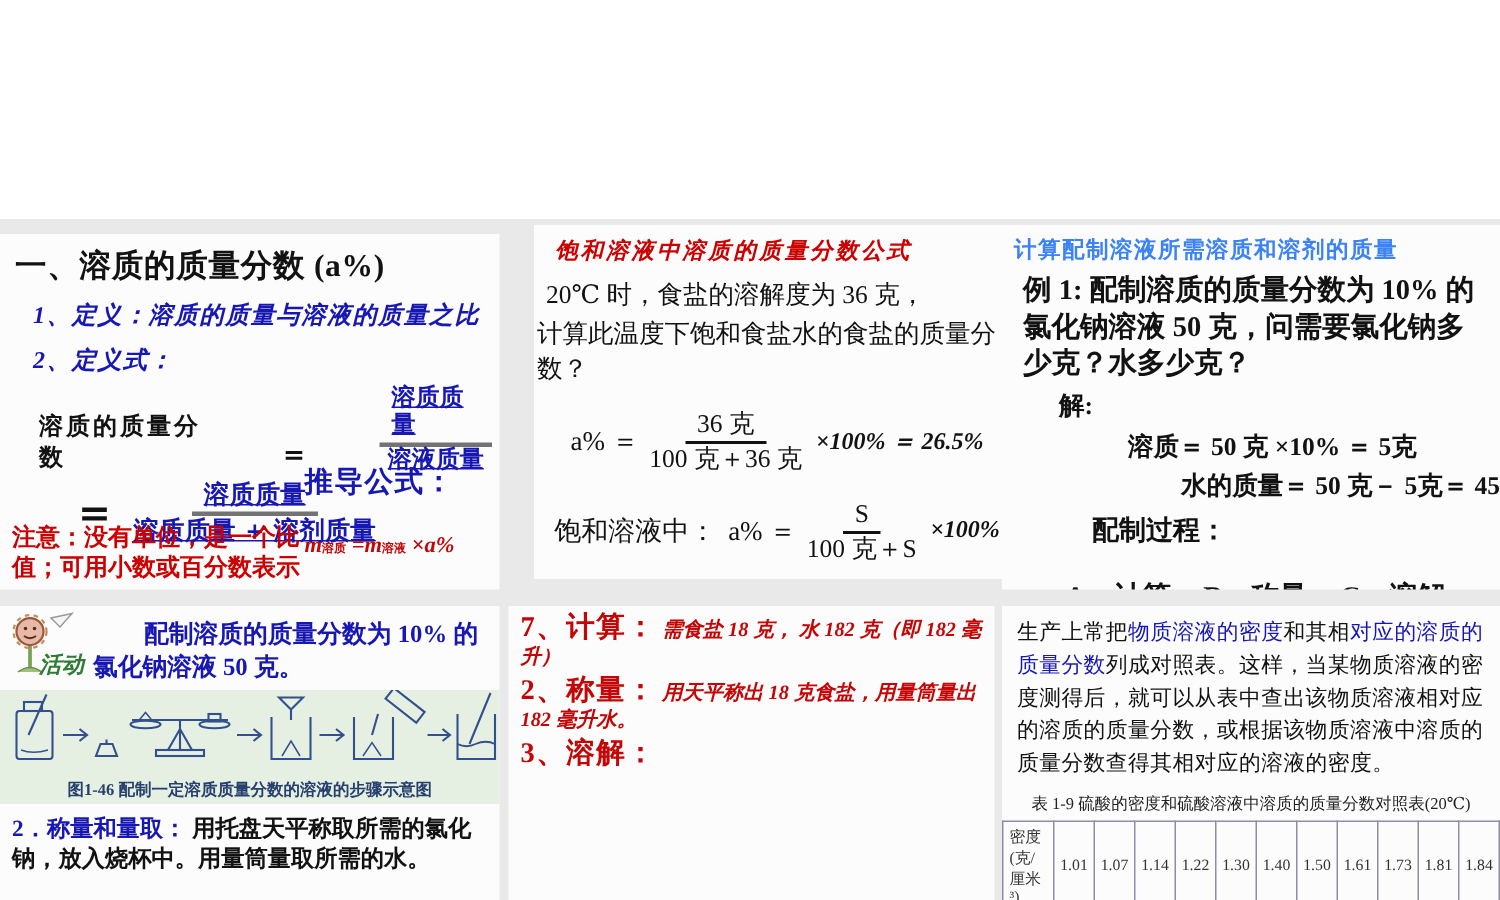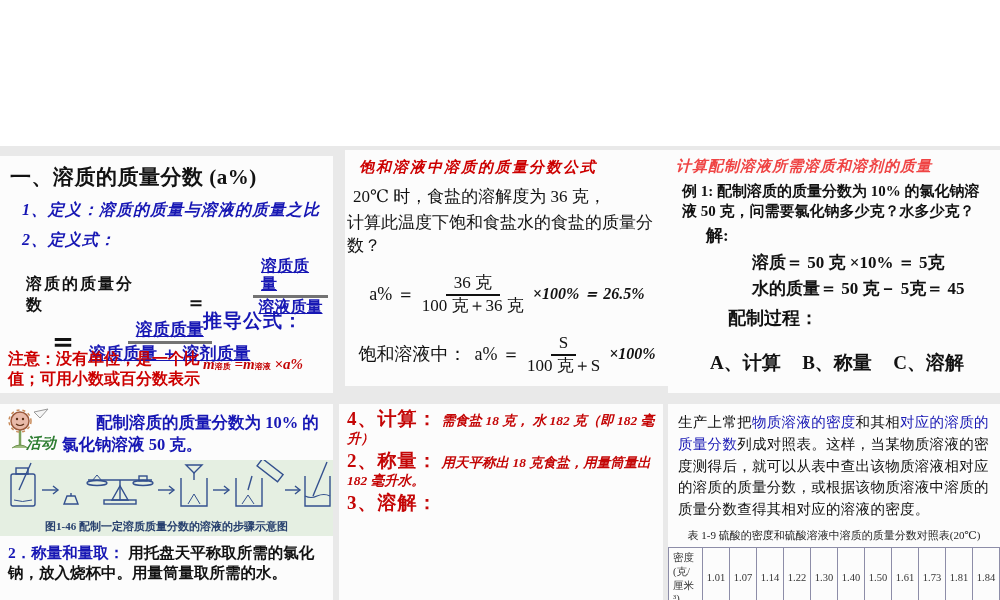--- a/index.html
+++ b/index.html
@@ -1,21 +1,21 @@
 <!DOCTYPE html>
 <html><head>
 <meta charset="utf-8">
 <style>
   html,body{margin:0;padding:0;}
   body{font-family:"Liberation Serif","DejaVu Serif",serif;}
   .canvas{position:relative;width:1000px;height:600px;background:#ffffff;overflow:hidden;}
   .board{position:absolute;left:0;top:146px;width:1000px;height:454px;background:#e9e9e9;}
   .panel{position:absolute;background:#fcfcfc;overflow:hidden;color:#121212;}
   #p1{left:0;top:156px;width:333px;height:237px;}
-  #p2{left:345px;top:150px;width:324px;height:236px;}
+  #p2{left:356px;top:150px;width:324px;height:236px;}
   #p3{left:668px;top:150px;width:332px;height:243px;}
   #p4{left:0;top:404px;width:333px;height:196px;}
   #p5{left:339px;top:404px;width:324px;height:196px;}
   #p6{left:668px;top:404px;width:332px;height:196px;}
 
   
   .frac{display:inline-flex;flex-direction:column;align-items:center;vertical-align:middle;margin:0 5px;line-height:1.15;}
   .frac .num{padding:0 8px 1px 8px;border-bottom:2px solid #111;}
   .frac.teal .num{border-bottom:3px solid #737373;}
   .frac.teal .num,.frac.teal .den{color:#1717b4;font-weight:bold;text-decoration:underline;}
@@ -39,25 +39,25 @@
   .p2-title{color:#cc0000;font-weight:bold;font-style:italic;font-size:15px;margin:8px 0 0 14px;letter-spacing:2px;}
   .p2-p{font-size:17px;margin:8px 0 0 8px;}
   .p2-p2{margin:3px 0 0 2px;}
   .p2-f1{display:flex;align-items:center;justify-content:center;margin-top:16px;font-size:17px;}
   .p2-f2{display:flex;align-items:center;justify-content:center;margin-top:18px;font-size:17px;}
   .p2-lhs{font-size:18px;margin-right:2px;}
   .p2-rhs{font-weight:bold;font-style:italic;font-size:16px;margin-left:4px;}
   .p2-prefix{font-size:18px;margin-right:8px;}
 
   
-  .p3-title{color:#ef4444;font-weight:bold;font-style:italic;font-size:15px;margin:7px 0 0 8px;letter-spacing:1px;}
-  .p3-problem{font-size:15px;font-weight:bold;margin:6px 8px 0 14px;line-height:1.3;}
+  .p3-title{color:#3b82f6;font-weight:bold;font-size:15px;margin:7px 0 0 8px;letter-spacing:1px;}
+  .p3-problem{font-size:19px;font-weight:bold;margin:6px 8px 0 14px;line-height:1.3;}
   .p3-solve{font-size:17px;font-weight:bold;margin:3px 0 0 38px;}
   .p3-calc{font-size:17px;font-weight:bold;margin:4px 0 0 84px;}
-  .p3-calc2{margin:3px 0 0 84px;}
+  .p3-calc2{margin:3px 0 0 84px;text-align:right;}
   .p3-process{font-size:18px;font-weight:bold;margin:6px 0 0 60px;}
   .p3-steps{display:flex;justify-content:space-between;margin:20px 36px 0 42px;font-size:19px;font-weight:bold;}
 
   
   .p4-header{display:flex;margin:4px 0 0 0;}
   .p4-badge{position:relative;width:62px;height:46px;flex:0 0 62px;}
   .p4-badge-text{position:absolute;left:26px;top:26px;color:#2e7d32;font-weight:bold;font-size:15px;font-style:italic;}
   .p4-title{color:#1717b4;font-weight:bold;font-size:16.5px;line-height:1.35;width:262px;margin-top:4px;text-indent:34px;}
   .p4-diagram{margin-top:3px;height:76px;background:#e5efe2;}
   .p4-caption{text-align:center;color:#27406e;font-weight:bold;font-size:11px;margin-top:1px;}
@@ -228,21 +228,21 @@
     </div>
     <div class="p4-step">
       <span class="p4-blue-label">2．称量和量取：</span>
       <span>用托盘天平称取所需的氯化钠，放入烧杯中。用量筒量取所需的水。</span>
     </div>
   </div>
 
   <div class="panel" id="p5">
     <div class="p5-items">
       <div class="p5-item">
-        <span class="p5-label">4、计算：</span>
+        <span class="p5-label">7、计算：</span>
         <span class="p5-text">需食盐 18 克， 水 182 克（即 182 毫升）</span>
       </div>
       <div class="p5-item">
         <span class="p5-label">2、称量：</span>
         <span class="p5-text">用天平称出 18 克食盐，用量筒量出 182 毫升水。</span>
       </div>
       <div class="p5-item">
         <span class="p5-label">3、溶解：</span>
         
       </div>

